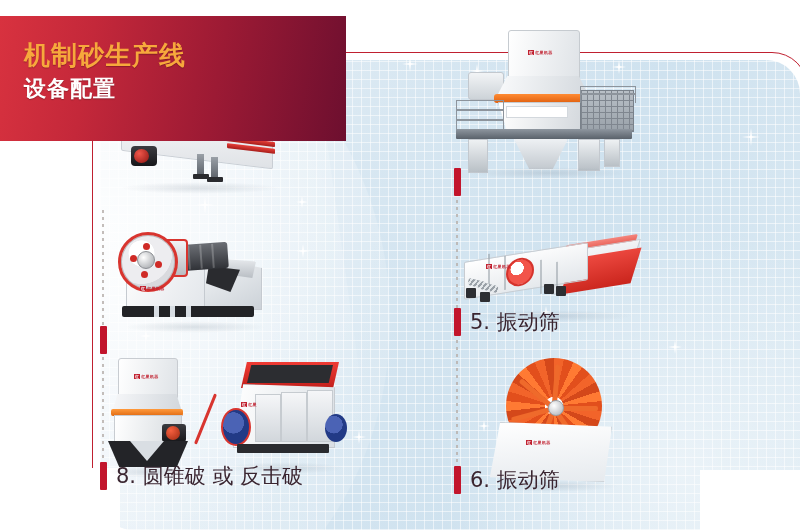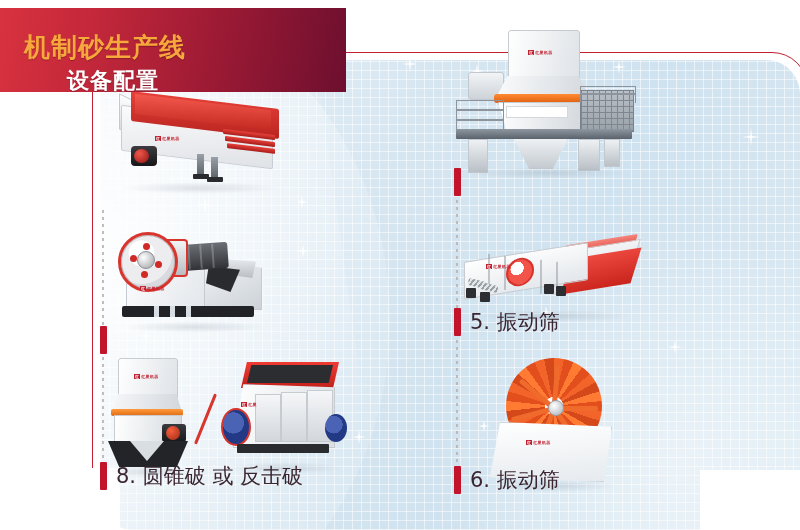--- a/index.html
+++ b/index.html
@@ -52,36 +52,35 @@
   
   .wedge-bl{
     position:absolute;left:0;top:468px;width:120px;height:62px;background:#ffffff;
   }
   .wedge-tr{
     position:absolute;right:0;top:0;width:60px;height:24px;background:#ffffff;
   }
 
   
   .banner{
-    position:absolute;left:0;top:8px;width:346px;height:84px;
+    position:absolute;left:0;top:16px;width:346px;height:125px;
     background:linear-gradient(100deg,#d8323f 0%,#c4283a 26%,#9c1a34 62%,#6d0f2f 100%);
     z-index:6;
   }
   .banner-title{
     position:absolute;left:24px;top:22px;
     font-size:26px;font-weight:bold;color:#f7a83c;letter-spacing:1px;
     text-shadow:0 1px 1px rgba(0,0,0,.25);
     white-space:nowrap;
   }
   .banner-sub{
     position:absolute;left:24px;top:58px;
     font-size:22px;font-weight:bold;color:#ffffff;letter-spacing:1px;
     text-shadow:0 1px 1px rgba(0,0,0,.25);
     white-space:nowrap;
-    margin-left:43px;
   }
 
   
   .spark{position:absolute;pointer-events:none;}
   .spark i{position:absolute;background:#ffffff;display:block;}
   .spark i.h{left:0;top:50%;height:1.4px;width:100%;margin-top:-.7px;
     background:linear-gradient(90deg,rgba(255,255,255,0),#fff,rgba(255,255,255,0));}
   .spark i.v{top:0;left:50%;width:1.4px;height:100%;margin-left:-.7px;
     background:linear-gradient(180deg,rgba(255,255,255,0),#fff,rgba(255,255,255,0));}
 

